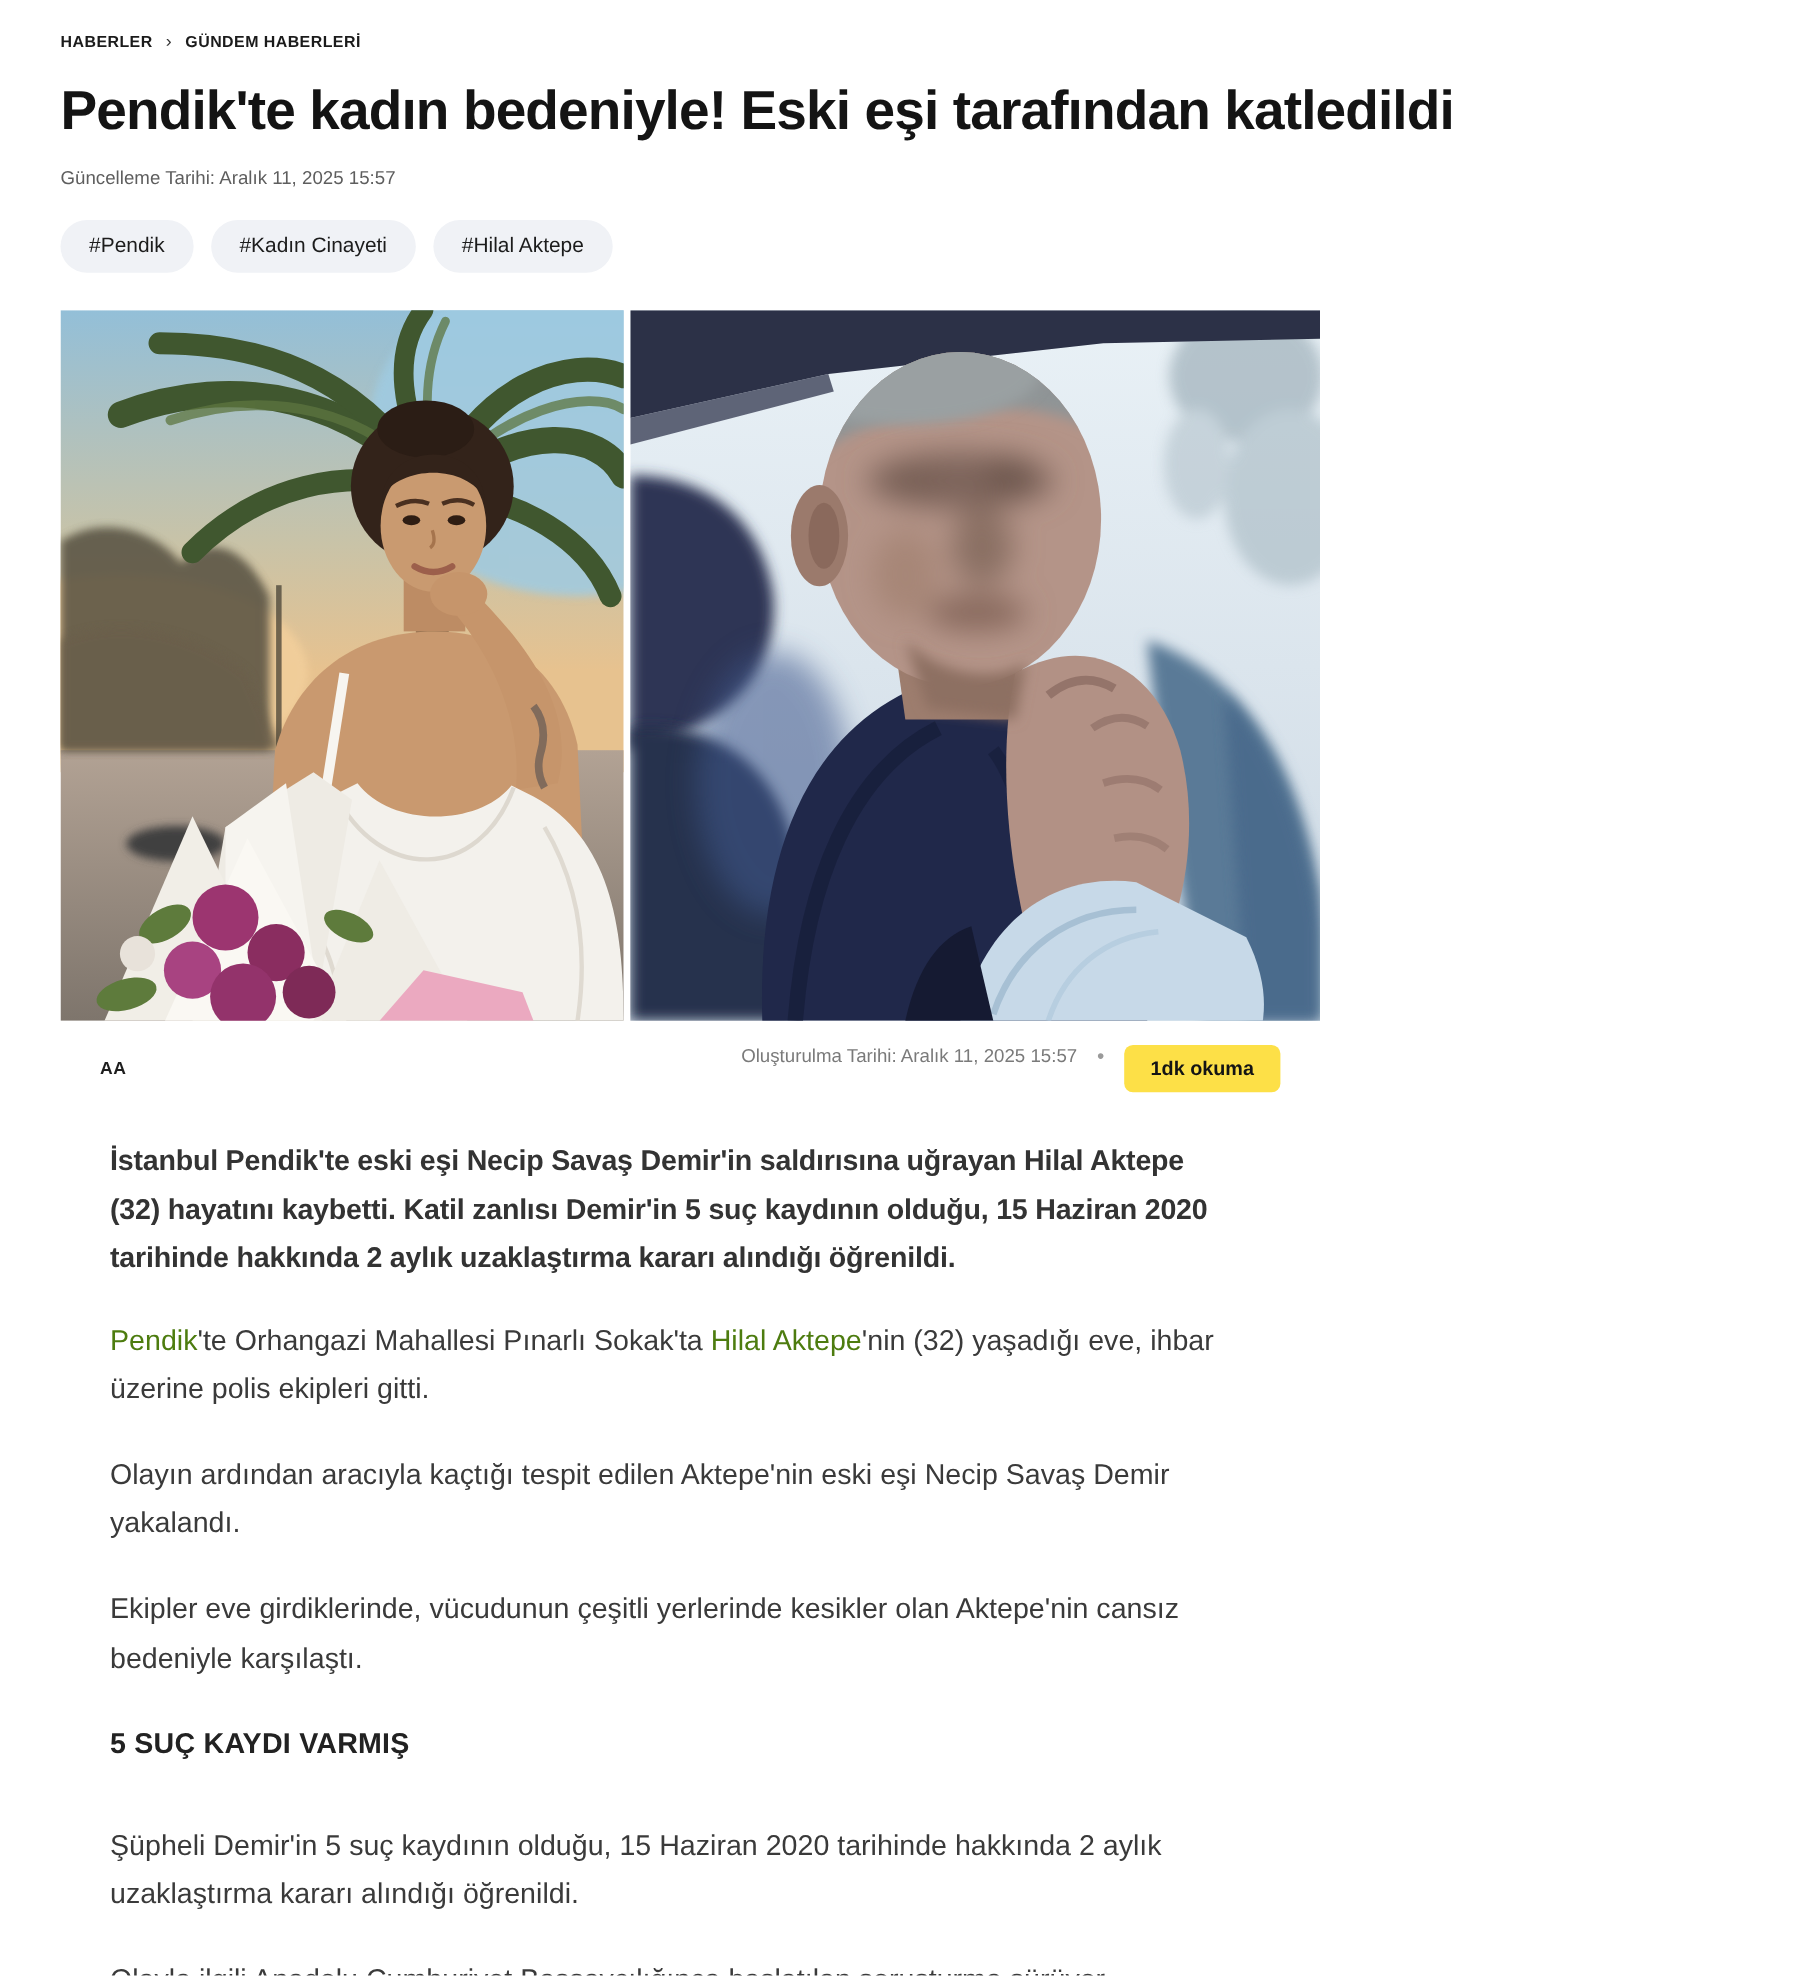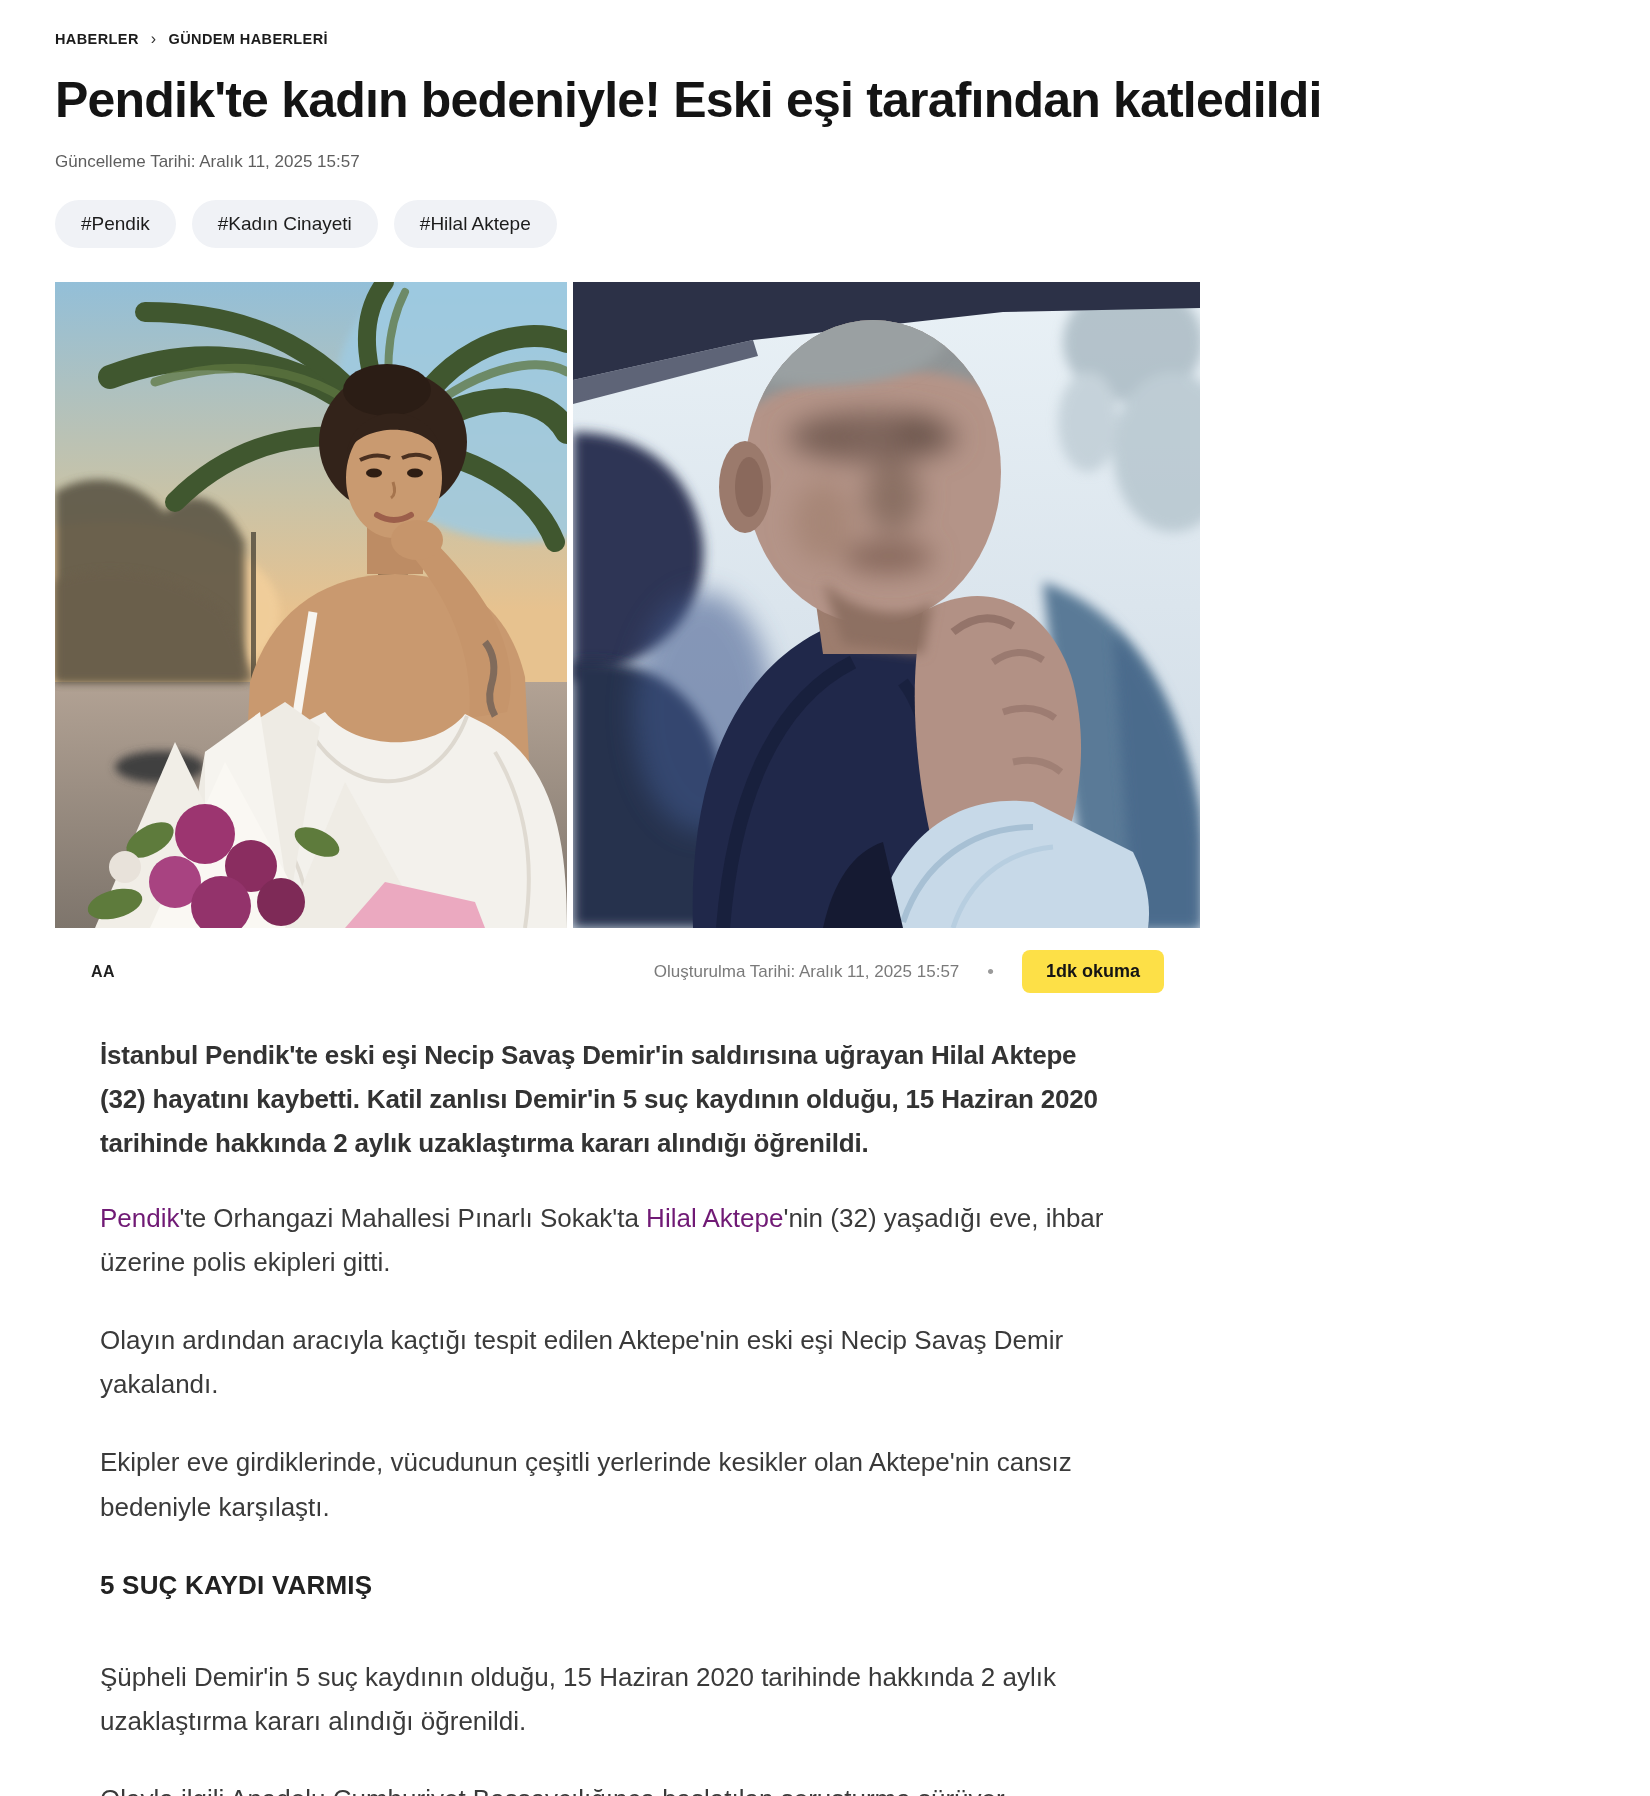--- a/index.html
+++ b/index.html
@@ -24,31 +24,31 @@
   .tags { display:flex; gap:16px; margin-top:28px;align-items:flex-end; }
   .tag { background:#f0f2f6; border-radius:26px; padding:13px 26px;
     font-size:19px; color:#1c1c1c; cursor:pointer; }
 
   .hero { margin-top:34px; width:1145px; height:646px; display:flex; gap:6px; background:#fff; }
   .hero svg { display:block; height:646px; }
 
   .caption-row { width:1145px; display:flex; justify-content:space-between;
     align-items:center; margin-top:22px; padding:0 36px; }
   .credit { font-size:16px; font-weight:700; color:#1e1e1e; letter-spacing:.5px; }
-  .meta { display:flex; align-items:center; gap:28px; }
+  .meta { display:flex; gap:18px; }
   .created { font-size:17px; color:#7a7a7a; }
   .dot { color:#9a9a9a; font-size:19px; }
   .badge { background:#fde047; border-radius:8px; padding:11px 24px;
     font-size:18px; font-weight:700; color:#141414; }
 
   .body-col { width:1012px; margin-left:45px; margin-top:40px;
     font-size:26px; line-height:1.7; color:#3a3a3a; }
   .lead { font-weight:700; color:#333; margin:0 0 30px; letter-spacing:-0.2px; }
   .para { margin:0 0 34px; }
-  .link { color:#701a75; cursor:pointer; }
+  .link { color:#4d7c0f; cursor:pointer; }
   .subhead { font-size:26px; font-weight:800; color:#222; margin:28px 0 48px; letter-spacing:.2px; }
 </style>
 </head>
 <body>
 
 <div class="container">
 
   <nav class="breadcrumb">
     <span class="crumb">HABERLER</span>
     <span class="sep">›</span>

